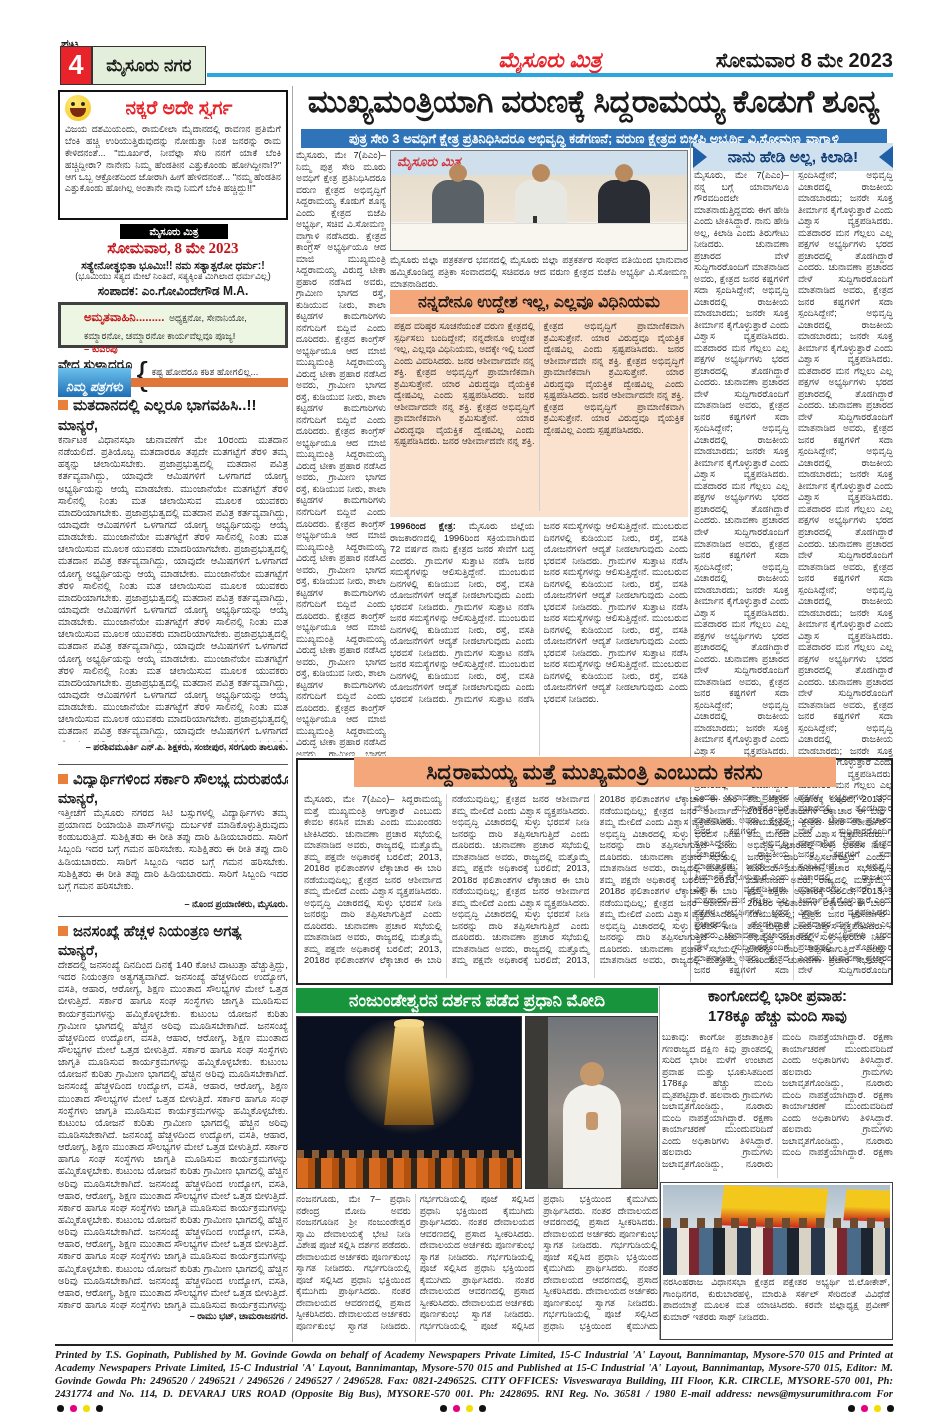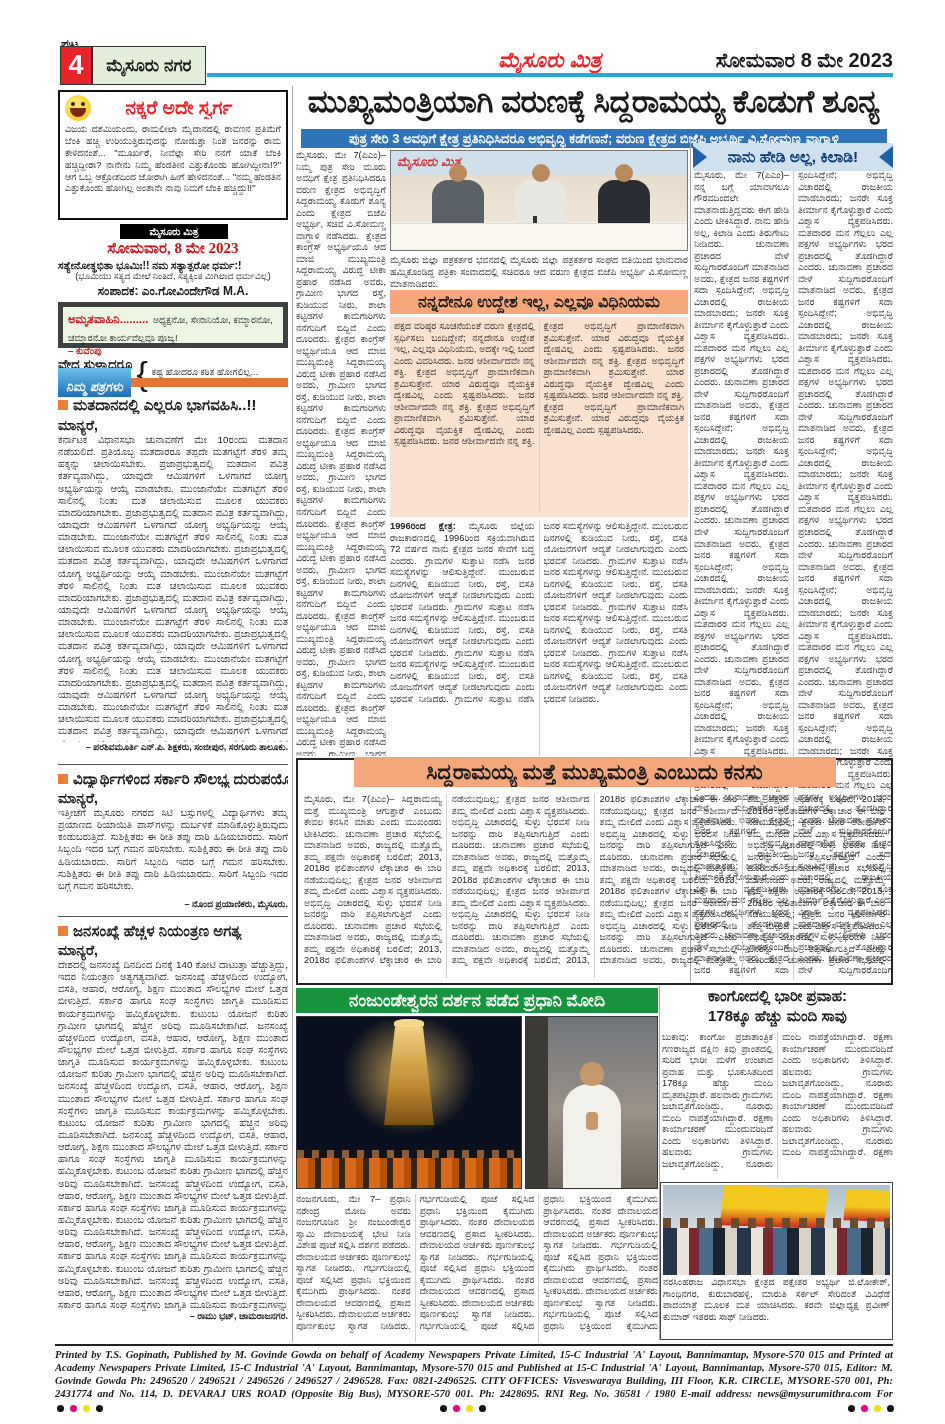--- a/index.html
+++ b/index.html
@@ -39,25 +39,25 @@
   .smiley:before{content:"";position:absolute;left:6px;top:7px;width:4px;height:4px;border-radius:50%;background:#222;box-shadow:10px 0 0 #222;}
   .smiley:after{content:"";position:absolute;left:5px;top:13px;width:16px;height:9px;border-radius:0 0 16px 16px;background:#7a2a12;}
   .joke-title{color:#e8232a;font-weight:bold;font-size:19px;flex:1;text-align:center;white-space:nowrap;overflow:hidden;}
   .stickman{width:14px;height:26px;flex:0 0 auto;position:relative;}
   .stickman .h{width:10px;height:10px;border-radius:50%;background:#e8b06a;margin:0 auto;}
   .stickman .b{width:10px;height:13px;background:#2f74b8;margin:1px auto 0;}
   .joke-body{font-size:9.3px;line-height:1.28;margin-top:3px;}
   .mm-strip{left:120px;top:224px;width:108px;height:15px;background:#000;color:#fff;font-size:10px;
             font-weight:bold;text-align:center;line-height:15px;white-space:nowrap;overflow:hidden;}
   .red-date{left:58px;top:240px;width:230px;text-align:center;color:#c41218;font-weight:bold;font-size:15px;font-family:"Liberation Serif",serif;}
-  .motto1{left:58px;top:259px;width:230px;font-weight:bold;font-size:10.5px;}
+  .motto1{left:58px;top:259px;width:230px;text-align:center;font-weight:bold;font-size:10.5px;}
   .motto2{left:58px;top:271px;width:230px;text-align:center;font-size:9px;}
   .editor{left:58px;top:284px;width:230px;text-align:center;font-weight:bold;font-size:12px;}
-  .quote-box{left:58px;top:302px;width:230px;height:46px;background:#edf6e2;border:5px solid #404040;
-             padding:2px 5px;box-sizing:border-box;}
+  .quote-box{left:58px;top:302px;width:230px;height:46px;background:#edf6e2;border:3px solid #404040;
+             padding:2px 23px;box-sizing:border-box;}
   .quote-title{color:#c41218;font-weight:bold;font-size:11.5px;}
   .quote-text{font-size:9.3px;line-height:1.25;}
   .quote-auth{color:#c41218;font-weight:bold;font-size:9.5px;}
   .proverb{left:58px;top:354px;width:230px;height:38px;display:flex;align-items:center;gap:4px;}
   .prov-left{font-weight:bold;font-size:13.5px;line-height:1.15;white-space:nowrap;}
   .brace{font-size:34px;font-weight:normal;line-height:1;}
   .prov-right{font-size:9.3px;line-height:1.2;}
 
   
   .sec-band{left:58px;top:374px;width:230px;height:17px;display:flex;align-items:center;}

